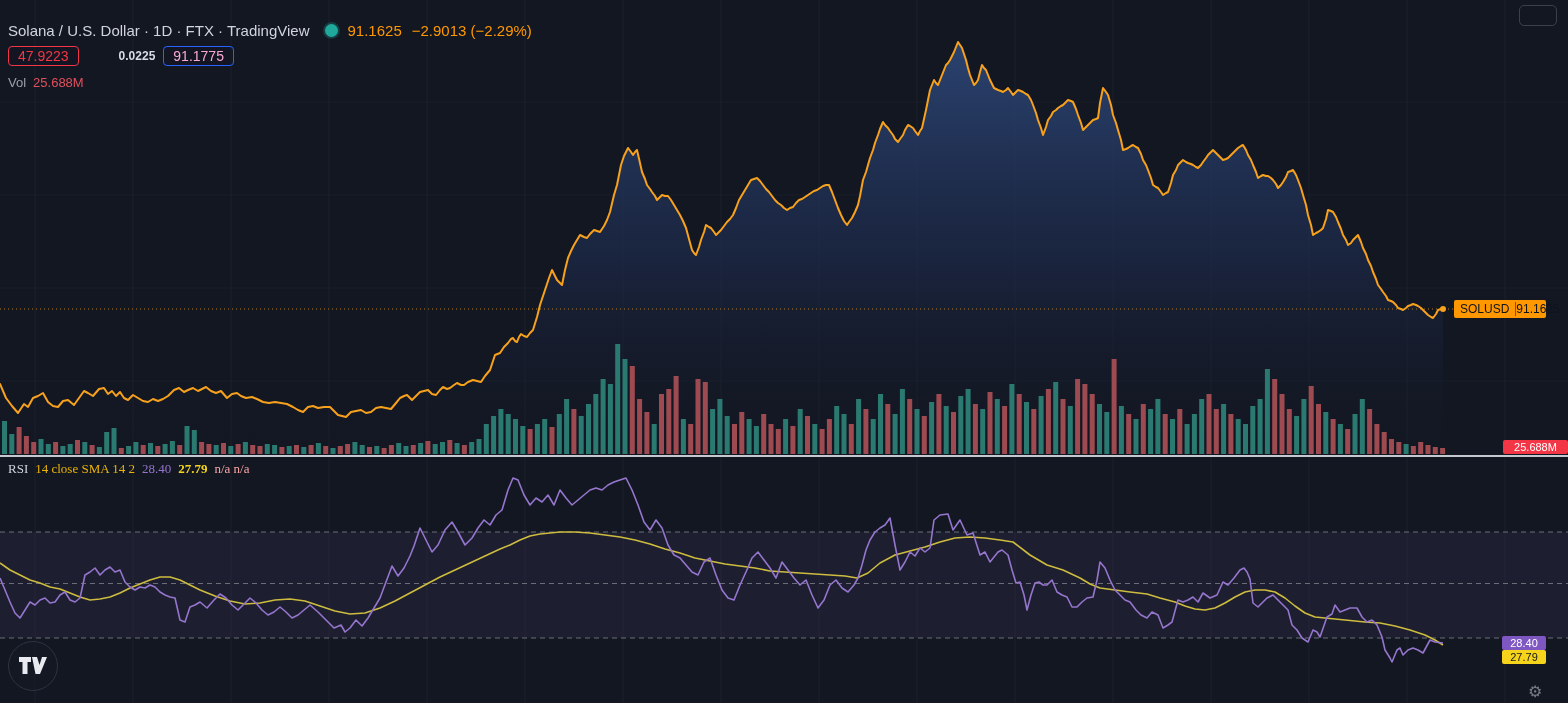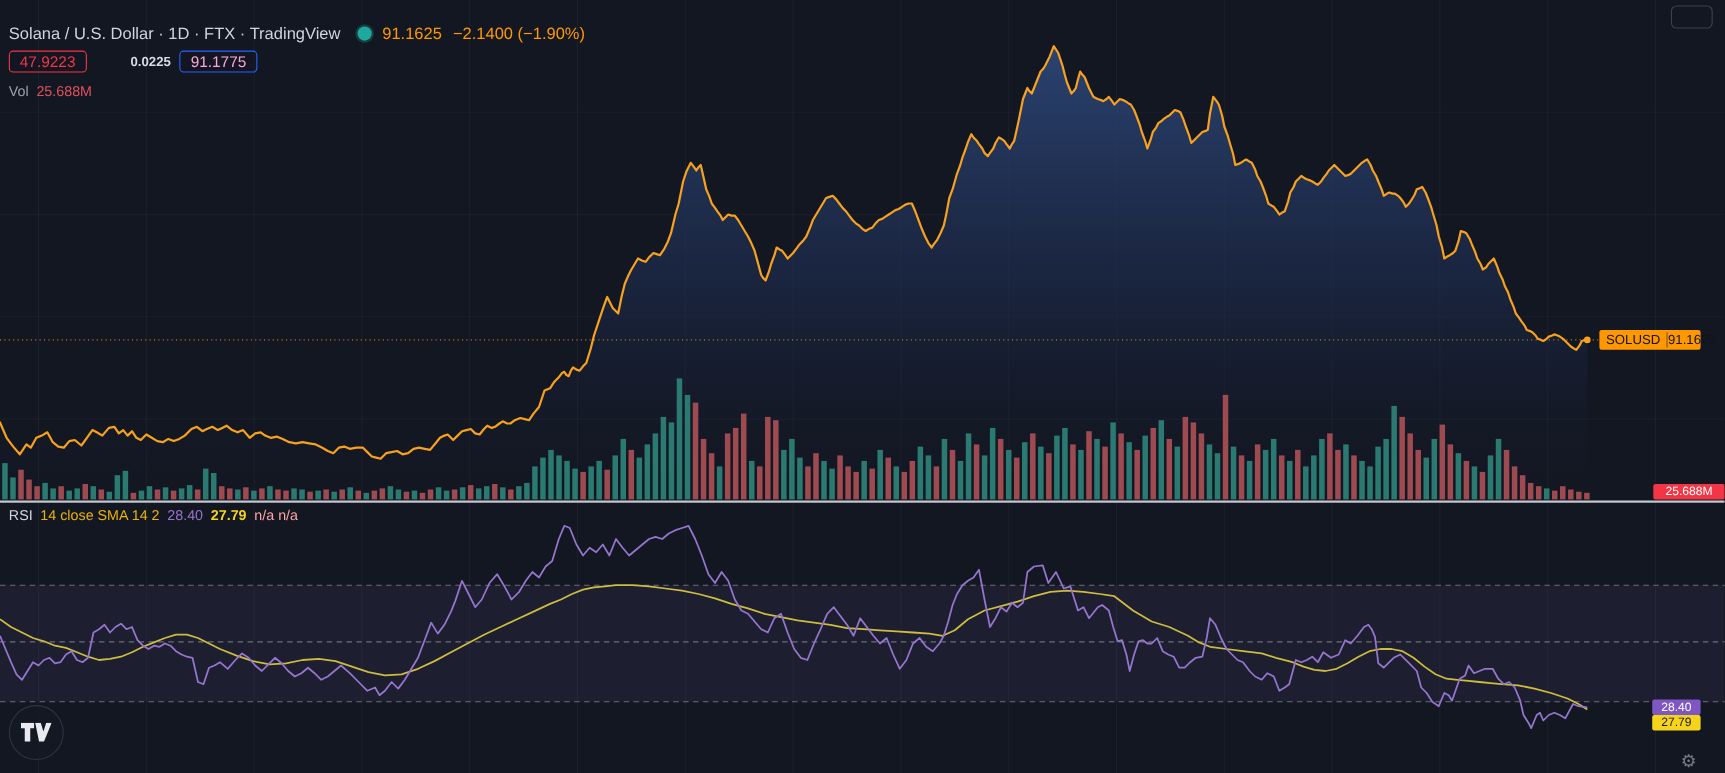--- a/index.html
+++ b/index.html
@@ -18,21 +18,21 @@
   .row2{margin-top:7px;gap:8px;}
   .quote{border:1px solid;border-radius:4px;padding:1px 9px;font-size:14px;background:rgba(19,23,34,.4);cursor:pointer;}
   .bid{border-color:#f23645;color:#f23645;}
   .ask{border-color:#2962ff;color:#f9a8d4;}
   .spread{color:#d8dbe3;font-size:12px;font-weight:700;margin-left:32px;}
   .row3{margin-top:9px;gap:7px;font-size:13px;}
   .vollbl{color:#9aa0ab;}
   .volval{color:#e0505c;}
 
   
-  .rsi-legend{position:absolute;top:461px;left:8px;z-index:5;font-size:13px;display:flex;gap:7px;align-items:flex-end;}
+  .rsi-legend{position:absolute;top:461px;left:8px;z-index:5;font-size:13px;display:flex;gap:7px;align-items:flex-end;font-family:Liberation Serif, serif;}
   .rsi-name{color:#d1d4dc;cursor:pointer;}
   .rsi-params{color:#eab308;}
   .rsi-val{color:#9575cd;}
   .sma-val{color:#f6d41c;font-weight:700;}
   .na{color:#fca5a5;}
 
   
   .axlabel{position:absolute;z-index:6;font-size:11px;line-height:14px;text-align:center;border-radius:2px;}
   #lbl-price{left:1454px;top:300px;width:92px;height:18px;background:#ff9800;color:#10131c;
              display:flex;align-items:center;font-size:12px;font-weight:400;}
@@ -296,21 +296,21 @@
       <line x1="0" y1="638" x2="1568" y2="638" stroke="#6b6e78" stroke-width="1" stroke-dasharray="5 4"></line>
       <path d="M0,563 L10,570 L20,575 L30,580 L40,583 L50,587 L60,589 L70,593 L80,597 L90,600 L100,599 L110,597 L120,593 L130,588 L140,584 L150,580 L160,577 L170,577 L180,580 L190,585 L200,590 L215,596 L230,601 L245,604 L260,603 L275,600 L290,599 L305,601 L320,606 L335,611 L350,614 L365,613 L380,608 L395,601 L410,593 L425,585 L440,577 L455,570 L470,563 L485,556 L500,549 L510,545 L520,540 L530,536 L540,534 L550,533 L560,532 L575,532 L590,533 L605,535 L620,537 L635,540 L650,544 L665,549 L680,553 L695,558 L710,561 L725,564 L740,566 L755,568 L770,571 L785,572 L800,573 L815,574 L830,575 L845,576 L857,578 L868,573 L880,563 L895,555 L910,551 L925,547 L940,542 L955,538 L970,537 L985,538 L1000,540 L1013,542 L1030,555 L1047,565 L1063,570 L1080,578 L1090,584 L1100,588 L1115,590 L1130,592 L1147,594 L1160,598 L1175,602 L1185,606 L1195,609 L1205,610 L1215,608 L1225,603 L1235,597 L1245,592 L1255,590 L1265,590 L1275,592 L1285,598 L1295,606 L1305,613 L1315,617 L1325,618 L1335,619 L1345,620 L1355,621 L1365,622 L1380,623 L1395,626 L1410,630 L1425,635 L1435,640 L1443,645" fill="none" stroke="#cdbc3f" stroke-width="1.6" stroke-linejoin="round"></path>
       <path d="M0,578 L5,590 L10,602 L15,613 L20,618 L25,610 L30,602 L35,605 L40,600 L45,598 L50,603 L55,602 L60,595 L65,592 L70,600 L75,602 L80,598 L85,575 L90,572 L95,568 L100,575 L105,570 L110,567 L115,572 L120,570 L125,582 L130,587 L135,590 L140,587 L145,588 L150,585 L155,587 L160,592 L165,595 L170,597 L175,598 L180,620 L185,622 L190,607 L195,605 L200,602 L207,608 L214,600 L220,594 L226,598 L232,605 L238,610 L244,604 L250,598 L256,603 L262,610 L268,615 L274,612 L280,607 L286,612 L292,618 L298,615 L304,610 L310,605 L318,612 L326,620 L334,628 L341,625 L345,632 L350,628 L356,620 L362,626 L368,618 L374,608 L380,598 L386,582 L392,566 L398,576 L404,568 L410,556 L414,546 L420,528 L426,540 L432,552 L438,545 L445,530 L452,522 L458,532 L465,545 L472,538 L478,528 L484,520 L490,525 L496,515 L502,510 L508,490 L513,478 L518,480 L524,495 L530,505 L536,498 L542,502 L548,495 L554,505 L560,490 L566,498 L572,505 L578,500 L584,495 L590,490 L596,488 L602,490 L608,485 L614,482 L620,480 L626,478 L632,490 L638,505 L644,522 L650,530 L656,520 L662,528 L668,545 L674,555 L680,558 L686,565 L692,572 L698,575 L704,562 L710,558 L716,575 L722,590 L728,598 L734,600 L740,585 L746,572 L752,558 L758,552 L764,560 L770,568 L776,578 L782,562 L788,570 L794,578 L800,585 L806,580 L812,595 L818,608 L824,600 L830,585 L836,580 L842,588 L848,592 L854,585 L858,578 L862,565 L866,550 L870,540 L875,532 L880,528 L885,525 L890,518 L895,545 L900,570 L905,562 L910,552 L915,556 L920,548 L925,552 L930,548 L934,520 L940,515 L948,514 L953,530 L960,520 L967,535 L973,533 L980,555 L985,552 L990,562 L998,552 L1002,550 L1008,555 L1012,570 L1016,583 L1020,582 L1024,595 L1027,610 L1031,595 L1035,583 L1039,582 L1043,585 L1047,585 L1052,580 L1057,592 L1062,595 L1067,597 L1072,607 L1077,607 L1082,602 L1087,598 L1093,597 L1097,580 L1100,562 L1105,568 L1110,580 L1115,590 L1120,595 L1125,600 L1130,602 L1136,610 L1141,615 L1147,618 L1152,612 L1158,615 L1163,628 L1168,625 L1172,622 L1178,600 L1183,602 L1188,600 L1193,597 L1198,602 L1203,593 L1210,598 L1217,595 L1223,582 L1228,585 L1234,578 L1240,570 L1244,568 L1247,572 L1250,579 L1253,603 L1258,607 L1263,602 L1267,598 L1273,595 L1280,602 L1288,610 L1292,625 L1297,630 L1302,638 L1308,642 L1313,630 L1317,632 L1320,637 L1327,617 L1332,614 L1335,605 L1340,612 L1345,610 L1350,608 L1357,608 L1362,617 L1367,622 L1372,620 L1377,625 L1382,637 L1385,650 L1390,658 L1392,662 L1397,650 L1400,648 L1403,655 L1408,650 L1413,648 L1418,650 L1423,653 L1430,640 L1435,642 L1443,643" fill="none" stroke="#9575cd" stroke-width="1.6" stroke-linejoin="round"></path>
     </svg>
 
   <div class="legend">
     <div class="row row1">
       <span class="title">Solana / U.S. Dollar · 1D · FTX · TradingView</span>
       <span class="dot"></span>
       <span class="px">91.1625</span>
-      <span class="px">−2.1400 (−1.90%)</span>
+      <span class="px">−2.9013 (−2.29%)</span>
     </div>
     <div class="row row2">
       <span class="quote bid">47.9223</span>
       <span class="spread">0.0225</span>
       <span class="quote ask">91.1775</span>
     </div>
     <div class="row row3">
       <span class="vollbl">Vol</span>
       <span class="volval">25.688M</span>
     </div>

